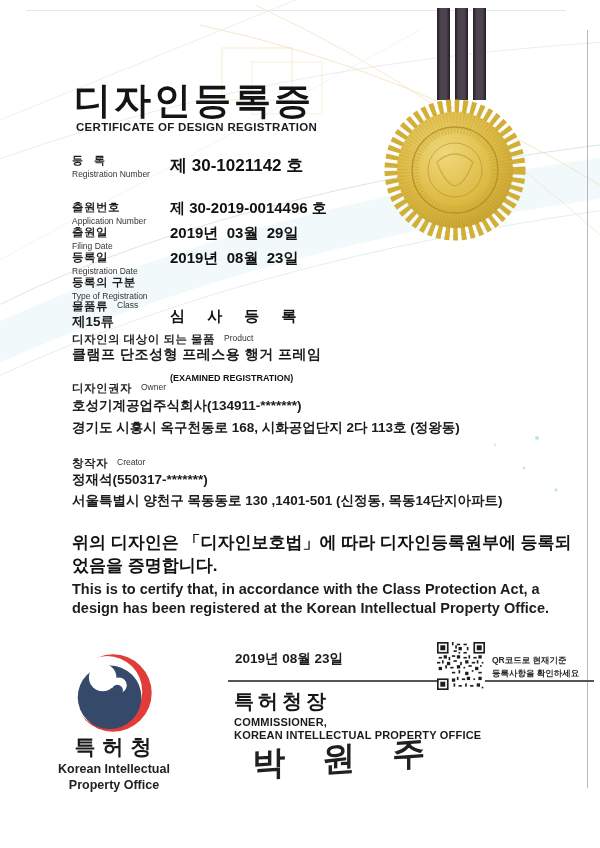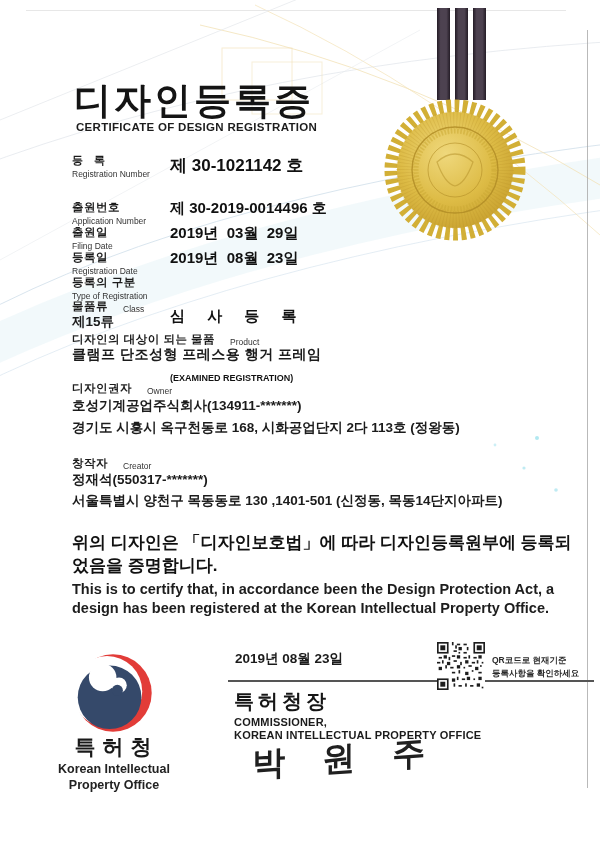--- a/index.html
+++ b/index.html
@@ -29,21 +29,21 @@
   .reg-value{position:absolute;left:170px;top:154px;font-size:17px;}
   .f-label{position:absolute;left:72px;}
   .f-value{position:absolute;left:170px;font-size:15px;}
   .r1l{top:200px}.r1v{top:199px}
   .r2l{top:225px}.r2v{top:224px}
   .r3l{top:250px}.r3v{top:249px}
   .r4l{top:275px}.r4v{top:273px}
   .exam-main{letter-spacing:9px;}
   .exam-sub{font-size:9px;font-weight:700;letter-spacing:0;margin-top:13px;}
 
-  .inline-label{position:absolute;left:72px;display:flex;align-items:flex-end;gap:15px;}
+  .inline-label{position:absolute;left:72px;display:flex;align-items:flex-start;gap:9px;}
   .class-line{top:299px}
   .class-val{position:absolute;left:72px;top:313px;font-size:13.5px;font-weight:800;}
   .product-line{top:332px}
   .product-val{position:absolute;left:72px;top:346px;font-size:14px;font-weight:800;letter-spacing:.5px;}
 
   .owner-label{top:381px}
   .owner-name{position:absolute;left:72px;top:397px;font-size:13.5px;font-weight:800;}
   .owner-addr{position:absolute;left:72px;top:419px;font-size:13.5px;font-weight:800;}
   .creator-label{top:456px}
   .creator-name{position:absolute;left:72px;top:471px;font-size:13.5px;font-weight:800;}
@@ -172,21 +172,21 @@
   <div class="owner-addr">경기도 시흥시 옥구천동로 168, 시화공업단지 2다 113호 (정왕동)</div>
 
   <div class="inline-label creator-label">
     <span class="label-ko">창작자</span>
     <span class="label-en">Creator</span>
   </div>
   <div class="creator-name">정재석(550317-*******)</div>
   <div class="creator-addr">서울특별시 양천구 목동동로 130 ,1401-501 (신정동, 목동14단지아파트)</div>
 
   <div class="stmt-ko">위의 디자인은 「디자인보호법」에 따라 디자인등록원부에 등록되었음을 증명합니다.</div>
-  <div class="stmt-en">This is to certify that, in accordance been the Design Protection Act, a design has been registered at the Korean Intellectual Property Office.</div>
+  <div class="stmt-en">This is to certify that, in accordance with the Class Protection Act, a design has been registered at the Korean Intellectual Property Office.</div>
 
   <svg class="emblem" width="86" height="86" viewBox="0 0 100 100">
     <circle cx="50" cy="50" r="45" fill="#e23c38"></circle>
     <circle cx="43" cy="48" r="41" fill="#ffffff"></circle>
     <circle cx="46" cy="55" r="37" fill="#35496a"></circle>
     <circle cx="38" cy="32" r="16" fill="#ffffff"></circle>
     <circle cx="57" cy="41" r="9" fill="#ffffff"></circle>
     <circle cx="55" cy="47" r="6.5" fill="#35496a"></circle>
   </svg>
   <div class="office-ko">특허청</div>

